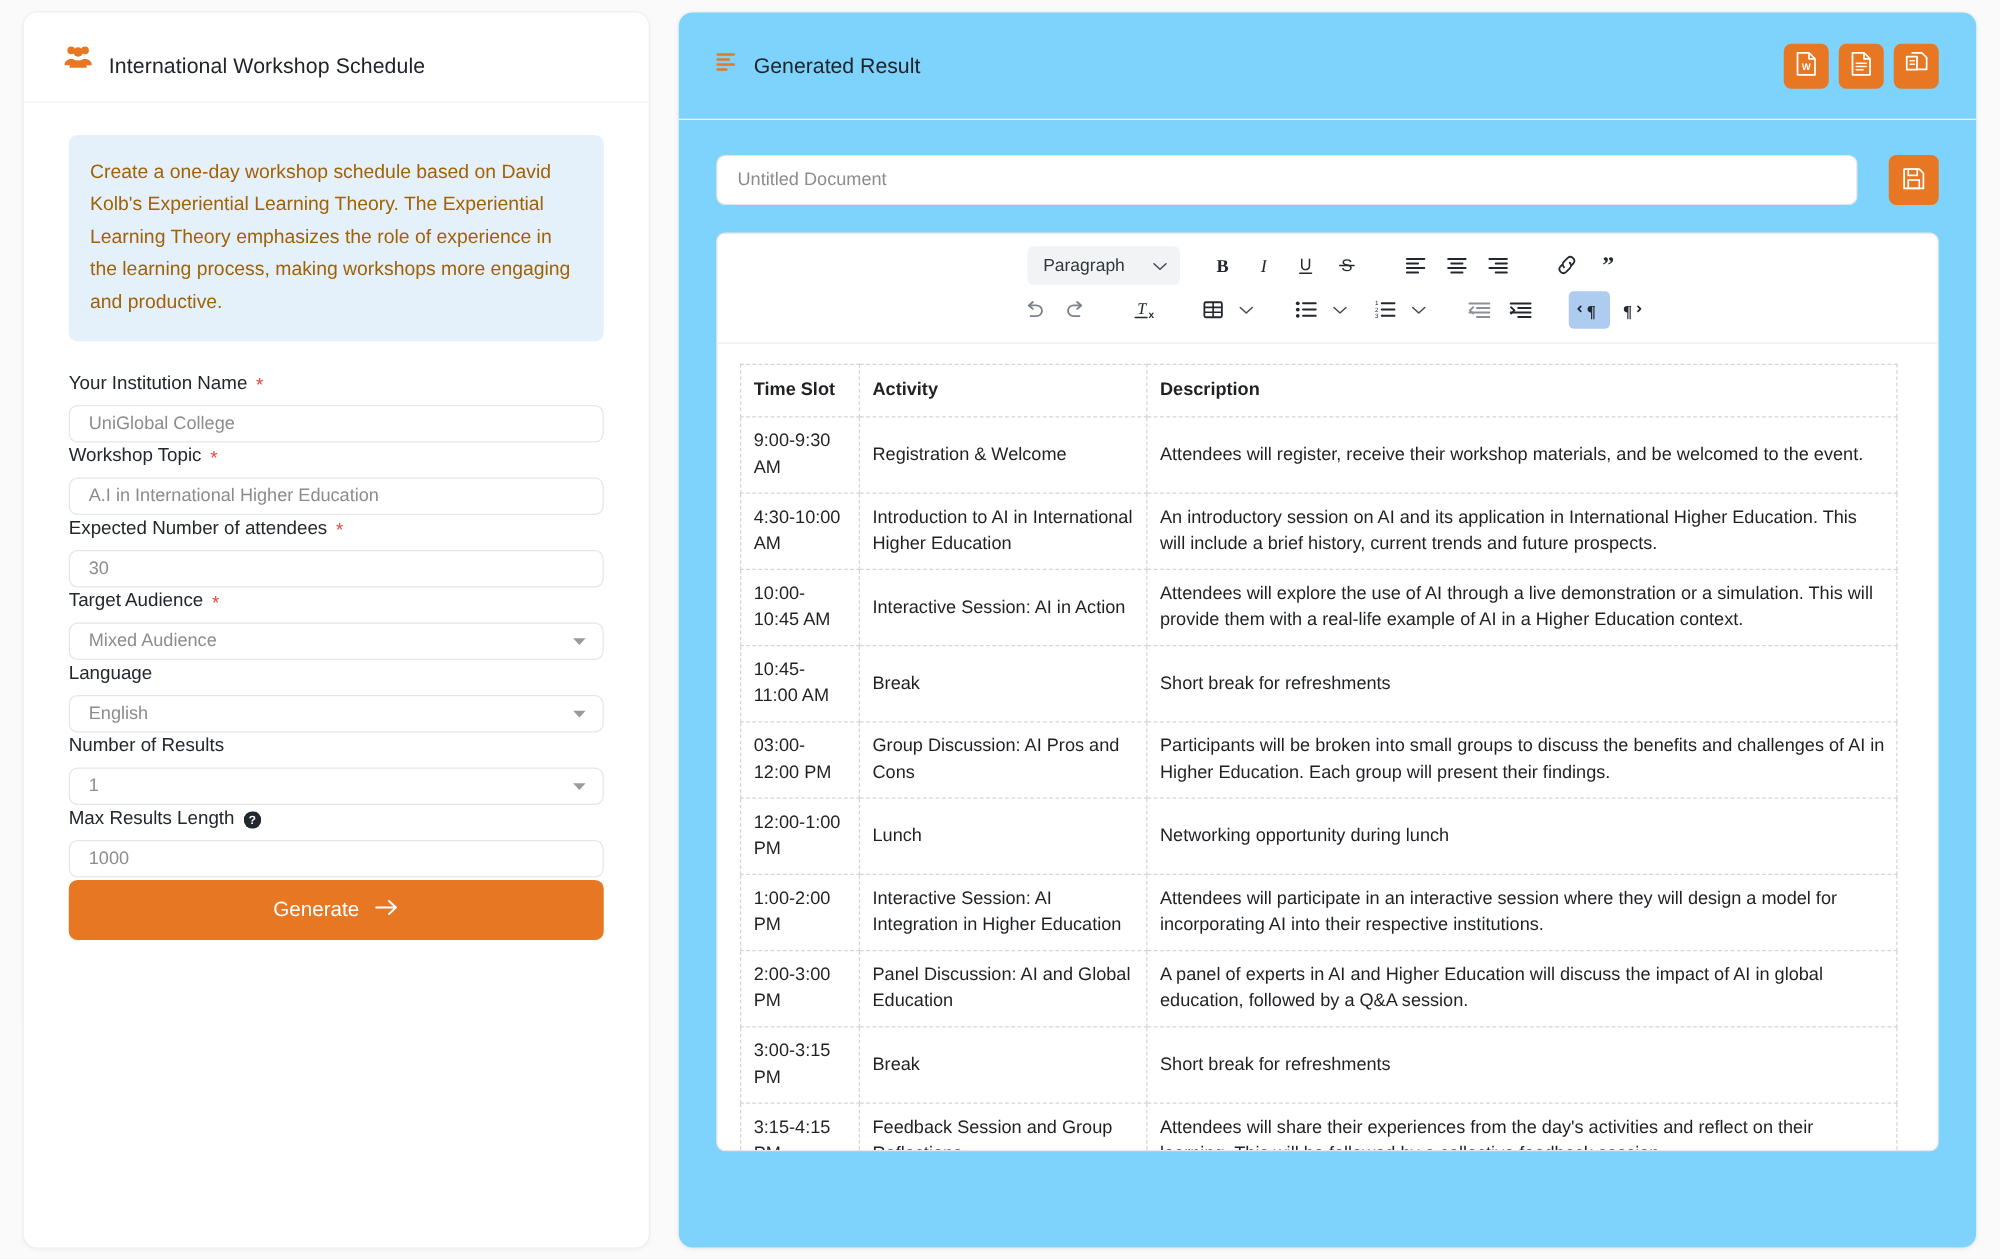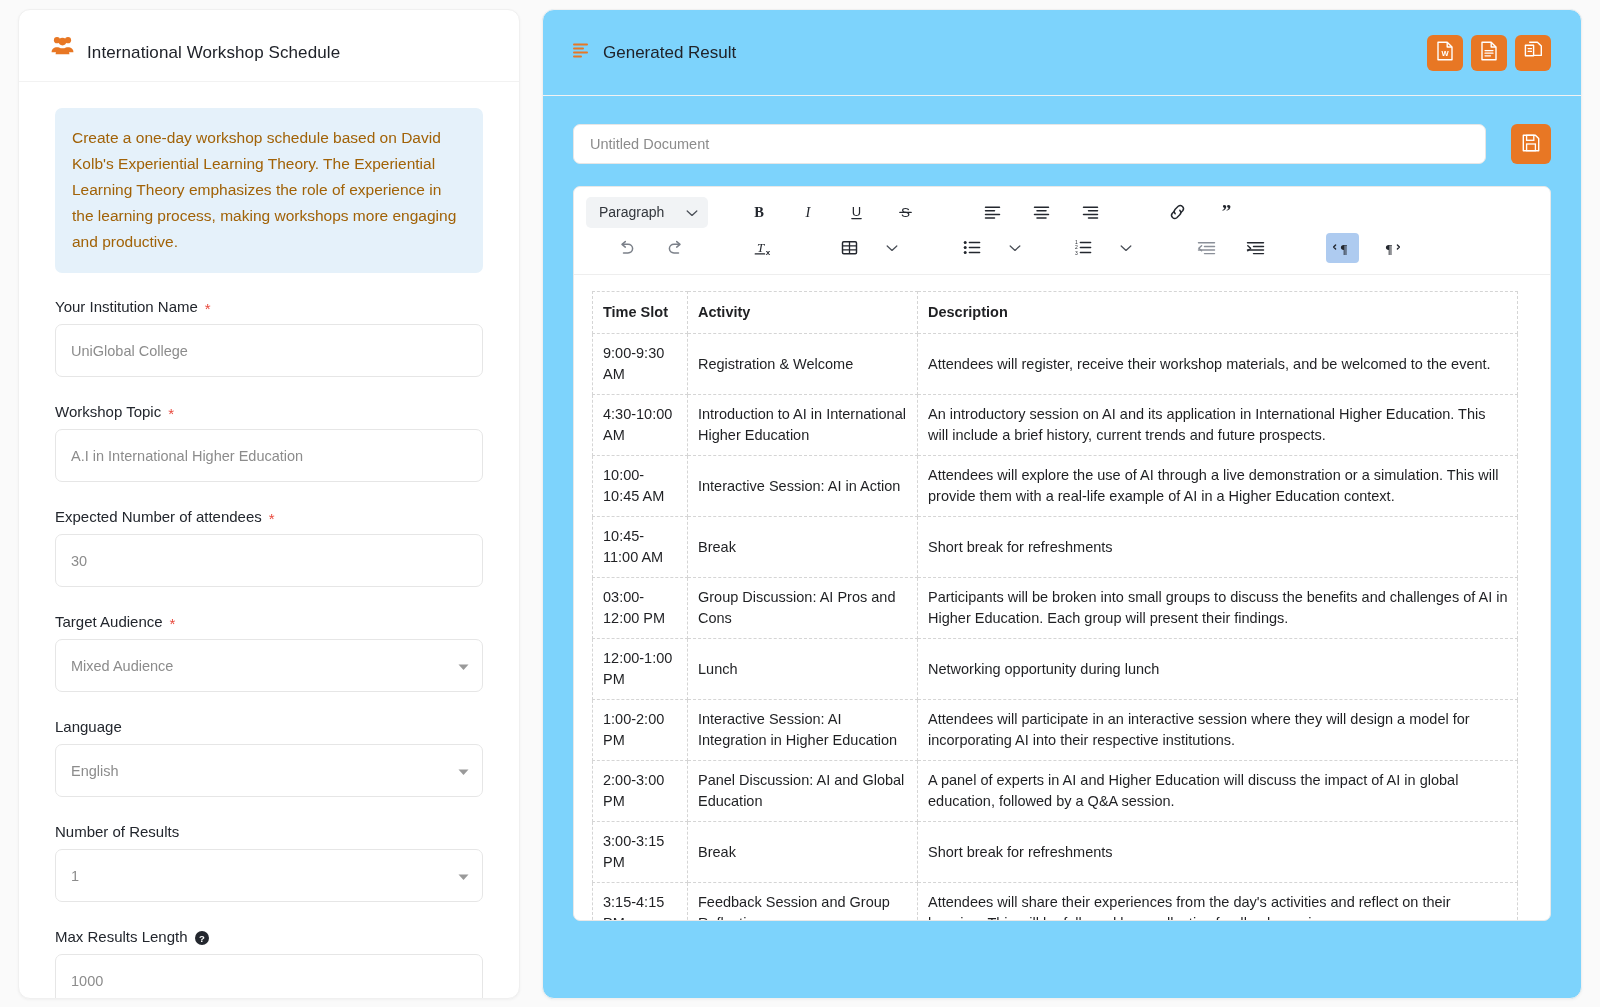--- a/index.html
+++ b/index.html
@@ -54,35 +54,35 @@
     padding: 17px 18px 18px 17px;
     margin-bottom: 25px;
   }
   .prompt-box p {
     margin: 0;
     font-size: 15.5px;
     line-height: 26px;
     color: #a16207;
   }
 
-  .field { margin-bottom: 26px; }
+  .field { margin-bottom: 2px; }
   .field-label {
     font-size: 15px;
     color: #22262d;
     margin-bottom: 9px;
     display: flex;
     align-items: center;
     gap: 7px;
   }
   .req { color: #e8483c; font-size: 15px; line-height: 1; position: relative; top: 2px;}
   .help-icon { display:inline-flex; align-items:center; position: relative; top: 1px;}
 
   .text-input {
     width: 100%;
-    height: 53px;
+    height: 30px;
     border: 1px solid #e6e6e6;
     border-radius: 7px;
     padding: 0 15px;
     font-size: 14.5px;
     color: #a16207;
     background: #fff;
     font-family: "Liberation Sans", sans-serif;
     outline: none;
   }
   .text-input::placeholder { color: #8c8c8c; opacity: 1; }
@@ -191,21 +191,22 @@
   }
   .toolbar {
     border-bottom: 1px solid #eeeeee;
     padding: 7px 12px 8px 12px;
     flex: 0 0 auto;
   }
   .tb-row {
     display: flex;
     align-items: center;
     height: 36px;
-    gap: 16px;
+    gap: 0;
+    justify-content: center;
   }
   .tb-btn {
     width: 33px; height: 30px;
     border: none; background: none;
     display: flex; align-items: center; justify-content: center;
     border-radius: 4px;
     cursor: pointer;
     padding: 0;
   }
   .tb-btn.active { background: #aecbf0; }

